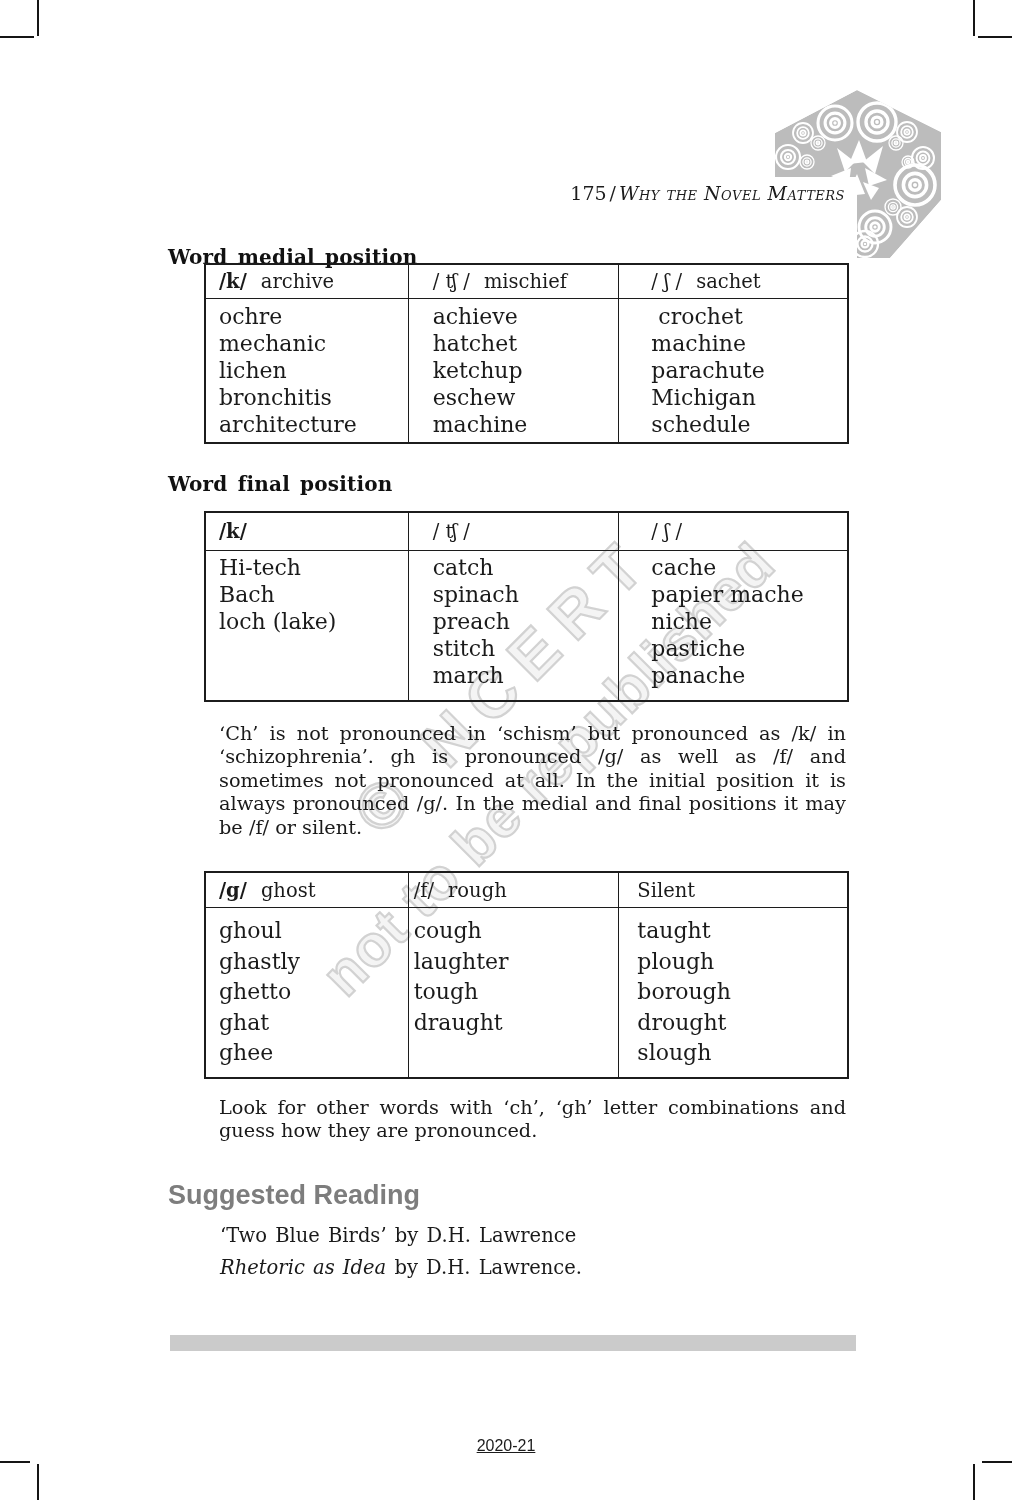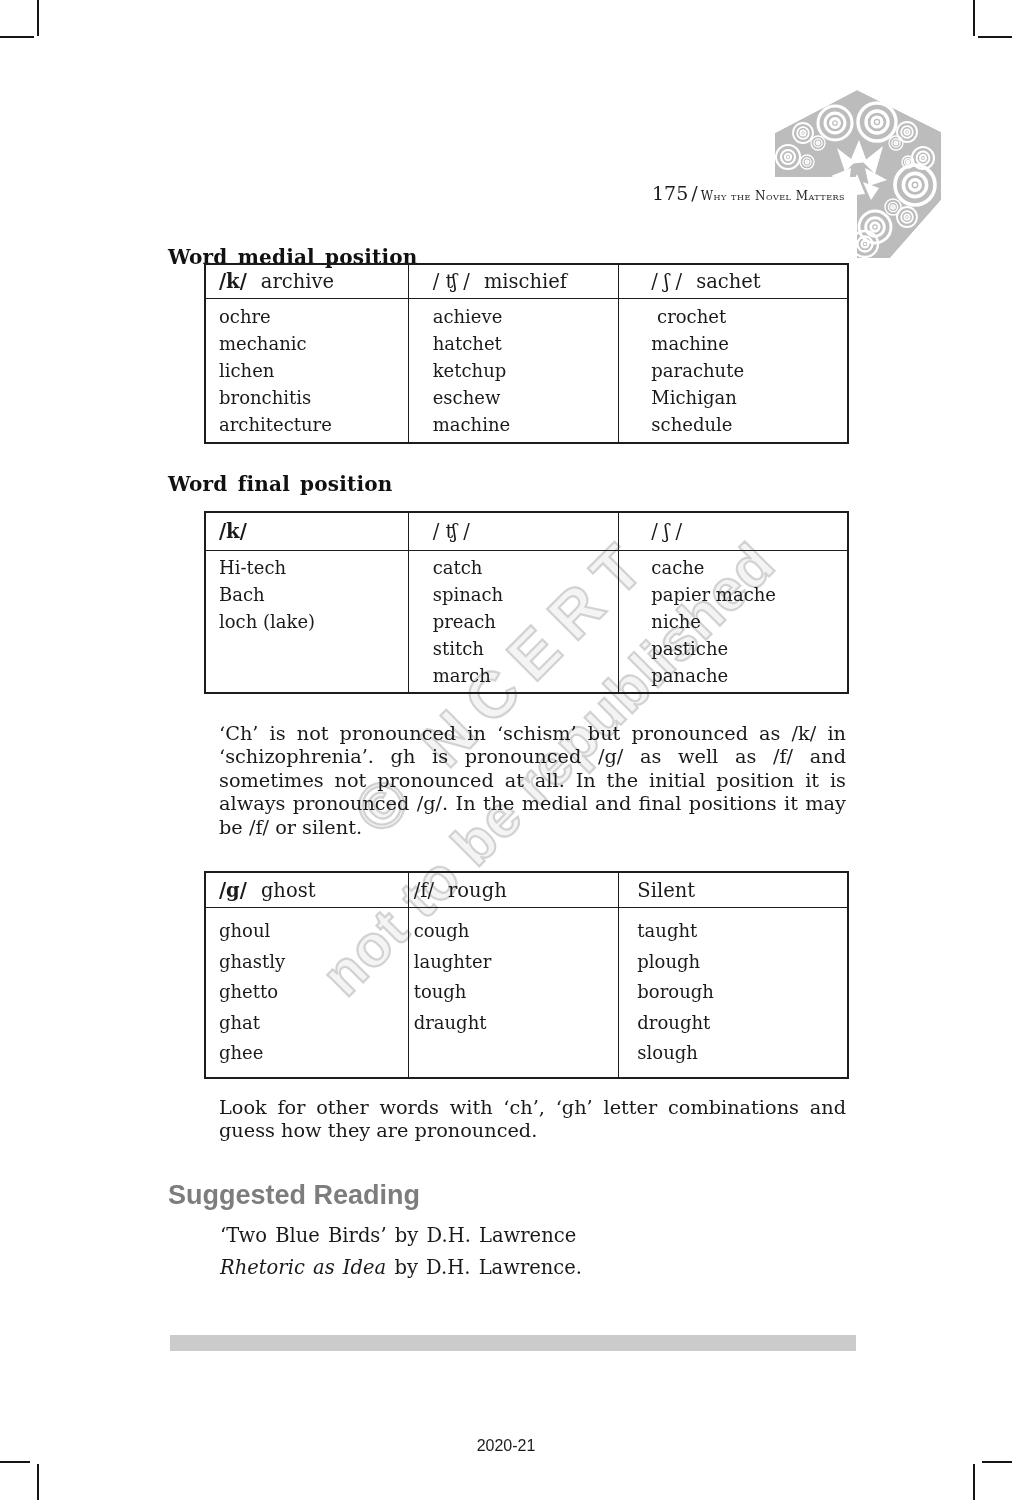--- a/index.html
+++ b/index.html
@@ -3,60 +3,60 @@
 <meta charset="utf-8">
 <style>
   html,body{margin:0;padding:0;background:#ffffff;}
   .page{position:relative;width:1012px;height:1500px;background:#fff;overflow:hidden;
         font-family:"DejaVu Serif",serif;color:#1a1a1a;}
   
   .crop{position:absolute;background:#151515;}
   
   .running-head{position:absolute;top:182px;right:167px;font-size:19px;color:#1c1c1c;white-space:nowrap;}
   .running-head .sep{padding:0 3px;}
-  .running-head .chapter{font-variant:small-caps;font-size:12px;letter-spacing:.5px;}
+  .running-head .chapter{font-style:italic;font-variant:small-caps;font-size:19px;letter-spacing:.5px;}
   
   .ornament{position:absolute;left:775px;top:88px;width:170px;height:175px;}
   
   .sec-head{position:absolute;left:168px;font-size:20px;font-weight:bold;color:#111;letter-spacing:.2px;word-spacing:3px;}
   
   .ptable{position:absolute;left:204px;width:645px;box-sizing:border-box;border:2px solid #1c1c1c;background:transparent;}
   .thead,.tbody{display:grid;grid-template-columns:203fr 211fr 228fr;}
   .thead{border-bottom:1.6px solid #1c1c1c;}
   .cell{box-sizing:border-box;}
   .cell:not(:last-child){border-right:1.6px solid #1c1c1c;}
   .hcell{display:flex;align-items:center;font-size:19.5px;}
   .t1 .hcell{height:33px;} .t2 .hcell{height:37px;} .t3 .hcell{height:34px;}
   .phon{display:inline-block;white-space:pre;}
   .phon.bf::first-letter{font-weight:bold;}
   .hword{margin-left:14px;}
-  .word{font-size:18px;white-space:pre-wrap;}
+  .word{font-size:22px;white-space:pre-wrap;}
   .t1 .word,.t2 .word{line-height:27px;}
   .t3 .word{line-height:30.6px;}
   .t1 .bcell{padding-top:4px;padding-bottom:4px;}
-  .t2 .bcell{padding-top:3px;padding-bottom:3px;}
+  .t2 .bcell{padding-top:3px;padding-bottom:11px;}
   .t3 .bcell{padding-top:8px;padding-bottom:8px;}
   .t12 .cell:nth-child(1){padding-left:13px;}
   .t12 .cell:nth-child(2){padding-left:24px;}
   .t12 .cell:nth-child(3){padding-left:32px;}
   .t3 .cell:nth-child(1){padding-left:13px;}
   .t3 .cell:nth-child(2){padding-left:5px;}
   .t3 .cell:nth-child(3){padding-left:18px;}
   
   .para{position:absolute;left:219px;width:627px;font-size:19.3px;line-height:23.4px;
         text-align:justify;color:#1a1a1a;}
   
   .suggested{position:absolute;left:168px;top:1180px;font-family:"Liberation Sans",sans-serif;
              font-weight:bold;font-size:27px;color:#7d7d7d;letter-spacing:0;}
   .reading-item{position:absolute;left:220px;font-size:19.5px;white-space:nowrap;word-spacing:2px;text-align:center;}
   .reading-item .italic{font-style:italic;}
   
   .footer-bar{position:absolute;left:170px;top:1335px;width:686px;height:16px;background:#cbcbcb;}
   .footer-year{position:absolute;left:0;top:1437px;width:100%;text-align:center;
-               font-family:"Liberation Sans",sans-serif;font-size:16px;color:#1c1c1c;}
+               font-family:"Liberation Sans",sans-serif;font-size:16px;color:#1c1c1c;text-decoration:underline;}
   
   .wm{position:absolute;font-family:"Liberation Sans",sans-serif;font-weight:bold;white-space:nowrap;
       color:#f2f2f2;-webkit-text-stroke:2.2px #c7c7c7;transform:rotate(-45deg);transform-origin:0 0;opacity:.8;}
   .wm1{left:339px;top:796px;font-size:64px;letter-spacing:15px;}
   .wm2{left:308px;top:961px;font-size:58px;letter-spacing:1px;}
 </style>
 </head>
 <body>
 
 <div class="page">

